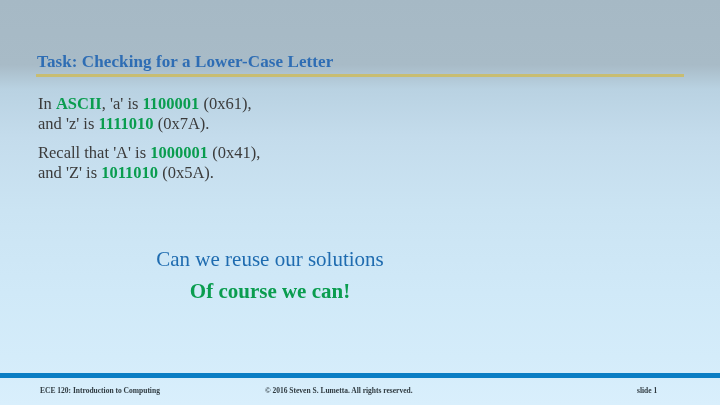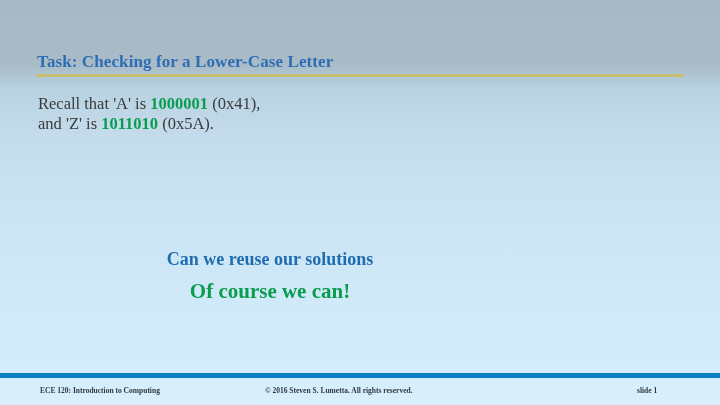--- a/index.html
+++ b/index.html
@@ -70,23 +70,23 @@
 
   
   .callout {
     position: absolute;
     left: 60px;
     top: 249px;
     width: 420px;
     text-align: center;
   }
   .callout-q {
-    font-size: 18px;
+    font-size: 21px;
     line-height: 20px;
-    font-weight: bold;
+    font-weight: normal;
     color: #1f6cb0;
     font-family: "Liberation Serif", serif;
   }
   .callout-a {
     margin-top: 12px;
     font-size: 21px;
     line-height: 20px;
     font-weight: bold;
     color: #0a9d4f;
     font-family: "Liberation Serif", serif;
@@ -126,20 +126,24 @@
 
 <div class="slide">
 
   <h1 class="title">Task: Checking for a Lower-Case Letter</h1>
 
   <div class="title-rule"></div>
 
   <div class="body-block">
 
 
+    <p class="para">
+      <span>In </span><span class="grn">ASCII</span><span>, 'a' is </span><span class="grn">1100001</span><span> (0x61),</span><br>
+      <span>and 'z' is </span><span class="grn">1111010</span><span> (0x7A).</span>
+    </p>
 
     <p class="para">
       <span>Recall that 'A' is </span><span class="grn">1000001</span><span> (0x41),</span><br>
       <span>and 'Z' is </span><span class="grn">1011010</span><span> (0x5A).</span>
     </p>
 
   </div>
 
   <div class="callout">
     <div class="callout-q">

